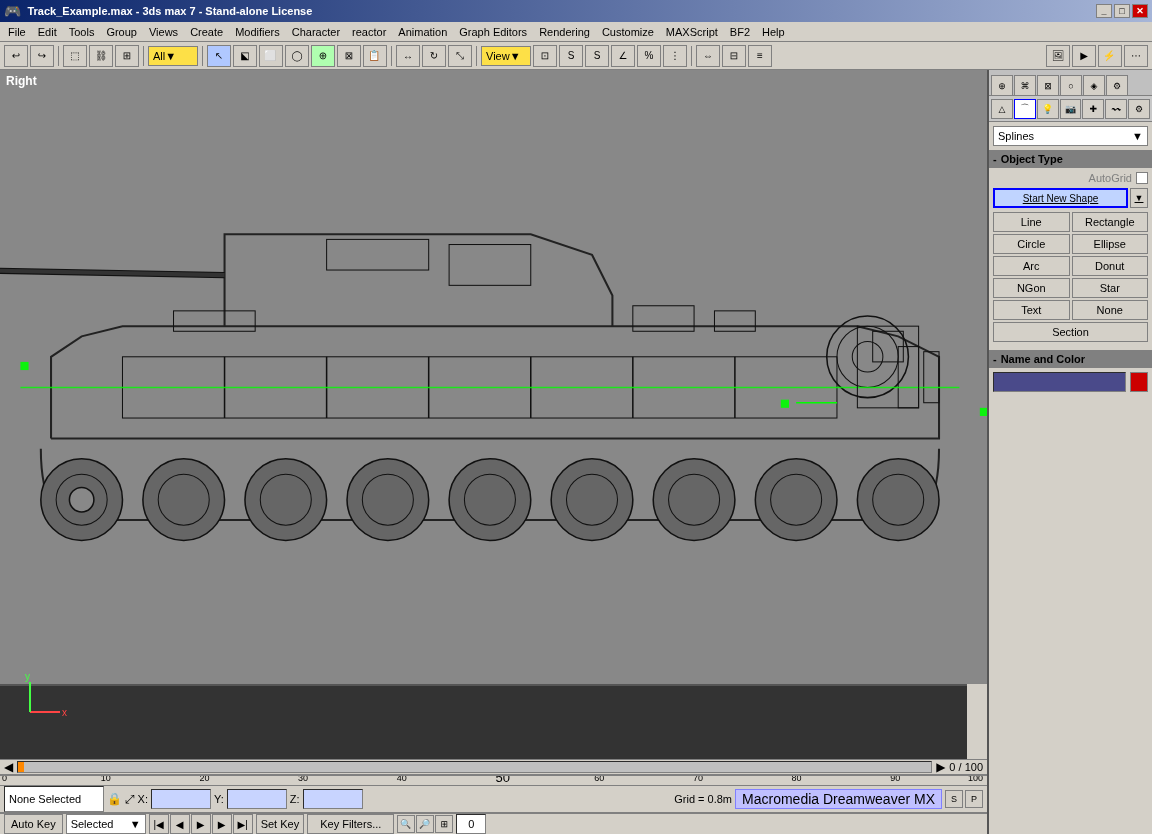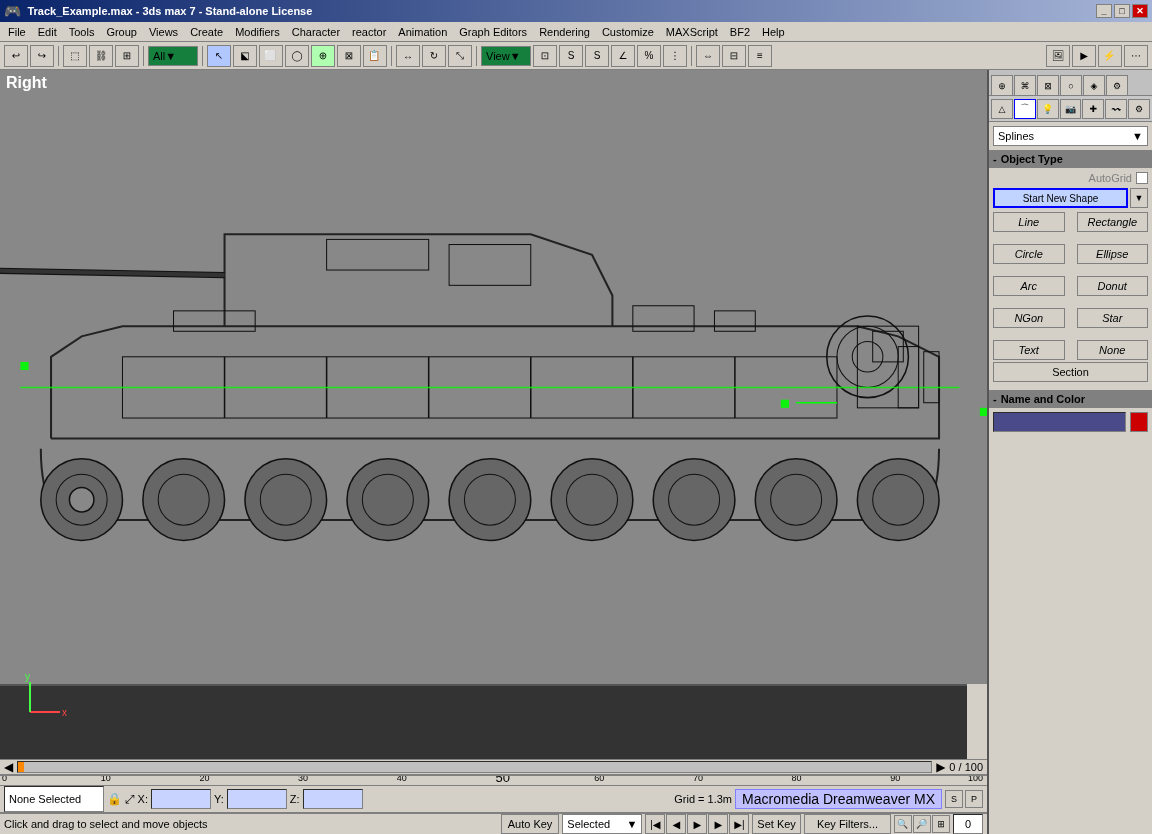--- a/index.html
+++ b/index.html
@@ -55,32 +55,32 @@
     .toolbar-btn {
       width: 24px; height: 22px;
       background: #d4d0c8;
       border: 1px solid #808080;
       display: flex; align-items: center; justify-content: center;
       cursor: pointer; font-size: 10px;
     }
     .toolbar-separator { width: 1px; height: 20px; background: #808080; margin: 0 2px; }
     .toolbar-dropdown {
       height: 20px;
-      background: #15803d;
+      background: #fde047;
       border: 1px solid #808080;
       display: flex; align-items: center;
       padding: 0 4px;
       font-size: 11px;
       min-width: 50px;
     }
     #viewport-label {
       position: absolute;
       top: 4px; left: 6px;
       color: white;
-      font-size: 16px;
+      font-size: 12px;
       font-weight: bold;
       z-index: 2;
     }
     #tank-svg { width: 100%; height: 100%; }
     
     
     #right-panel {
       width: 165px;
       background: #d4d0c8;
       border-left: 1px solid #808080;
@@ -137,23 +137,22 @@
     }
     .checkbox-box {
       width: 12px; height: 12px;
       background: white;
       border: 1px solid #808080;
     }
     
     .shape-grid {
       display: grid;
       grid-template-columns: 1fr 1fr;
-      gap: 12px;
+      gap: 2px;
       margin-bottom: 2px;
-      font-style: italic;
     }
     .shape-btn {
       height: 20px;
       background: #d4d0c8;
       border: 1px solid #808080;
       display: flex; align-items: center; justify-content: center;
       font-size: 11px; cursor: pointer;
       color: #000;
     }
     
@@ -473,30 +472,29 @@
         </div>
         <span style="font-size:12px;cursor:pointer;">🔒</span>
         <span style="font-size:12px;">⤢</span>
         <span style="font-size:11px;">X:</span>
         <input type="text" class="coord-input" style="width: 60px; height: 20px; background: rgb(200, 212, 255); border: 1px inset rgb(128, 128, 128); font-size: 11px;">
         <span style="font-size:11px;">Y:</span>
         <input type="text" class="coord-input" style="width: 60px; height: 20px; background: rgb(200, 212, 255); border: 1px inset rgb(128, 128, 128); font-size: 11px;">
         <span style="font-size:11px;">Z:</span>
         <input type="text" class="coord-input" style="width: 60px; height: 20px; background: rgb(200, 212, 255); border: 1px inset rgb(128, 128, 128); font-size: 11px;">
         <div style="flex:1;"></div>
-        <span style="font-size:11px;">Grid = 1.3m</span>
+        <span style="font-size:11px;">Grid = 0.8m</span>
         <div style="background:#c0c0ff;border:1px solid #8080ff;padding:1px 6px;font-size:14px;">Macromedia Dreamweaver MX</div>
         <div style="display:flex;gap:2px;">
           <div class="small-btn">S</div>
           <div class="small-btn">P</div>
         </div>
       </div>
 
       <div id="statusbar-bottom" style="height:27px;background:#d4d0c8;border-top:1px solid #808080;display:flex;align-items:center;padding:0 4px;gap:3px;">
-        <span style="font-size:11px;flex:1;">Click and drag to select and move objects</span>
         <div style="height:20px;background:#d4d0c8;border:1px solid #808080;padding:0 6px;font-size:11px;display:flex;align-items:center;cursor:pointer;">Auto Key</div>
         <div style="height:20px;background:white;border:1px solid #808080;display:flex;align-items:center;padding:0 4px;font-size:11px;width:80px;justify-content:space-between;">
           <span>Selected</span>
           <span>▼</span>
         </div>
 
         <div style="display:flex;gap:1px;">
           <div class="playback-btn">|◀</div>
           <div class="playback-btn">◀</div>
           <div class="playback-btn">▶</div>
@@ -547,21 +545,21 @@
         <span>Object Type</span>
       </div>
 
       <div id="object-type-panel" style="padding:4px;">
 
         <div style="display:flex;align-items:center;margin-bottom:4px;gap:4px;justify-content:flex-end;">
           <span style="font-size:11px;color:#808080;">AutoGrid</span>
           <div class="checkbox-box" style="width:12px;height:12px;background:white;border:1px solid #808080;"></div>
         </div>
 
-        <div style="display:flex;align-items:center;margin-bottom:4px;gap:2px;">
+        <div style="display:flex;align-items:center;margin-bottom:4px;gap:2px;text-decoration:underline;">
           <div style="flex:1;height:20px;background:#c0d4ff;border:2px solid #0000ff;display:flex;align-items:center;justify-content:center;font-size:10px;cursor:pointer;">
             <span>Start New Shape</span>
           </div>
           <div style="width:18px;height:20px;background:#d4d0c8;border:1px solid #808080;display:flex;align-items:center;justify-content:center;font-size:9px;cursor:pointer;">▼</div>
         </div>
 
         <div class="shape-grid">
           <div class="shape-btn">Line</div>
           <div class="shape-btn">Rectangle</div>
           <div class="shape-btn">Circle</div>

